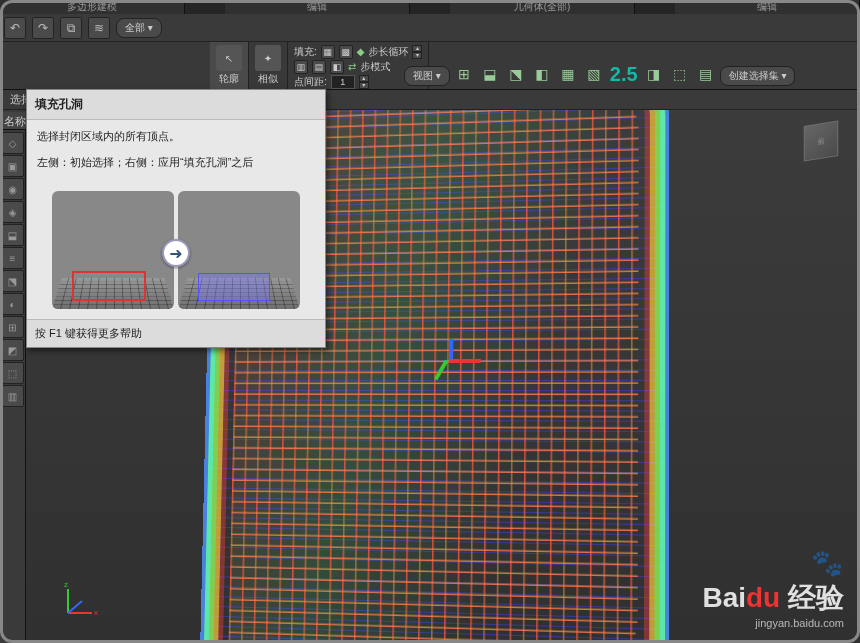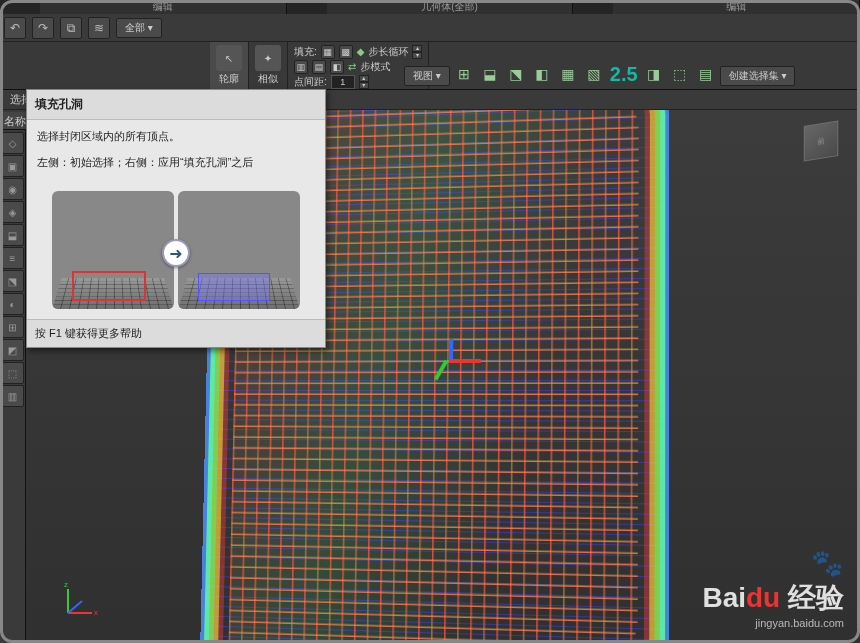--- a/index.html
+++ b/index.html
@@ -6,21 +6,21 @@
   body { width: 860px; height: 643px; background: #2c2c2c; color: #ccc; font-size: 11px; overflow: hidden; position: relative; }
   
   
   .titlebar { display: flex; height: 14px; background: #1a1a1a; font-size: 10px; }
   .titlebar .grp { flex: 1; text-align: center; color: #999; background: #303030; border-right: 1px solid #111; line-height: 14px; }
   .titlebar .sep { width: 40px; background: #252525; }
   
   
   .tools1 { height: 28px; background: #3a3a3a; display: flex; align-items: center; gap: 6px; padding: 2px 4px; border-bottom: 1px solid #222; }
   .tool-icon { width: 22px; height: 22px; background: #4a4a4a; border: 1px solid #222; border-radius: 2px; display: flex; align-items: center; justify-content: center; color: #bbb; font-size: 12px; }
-  .dropdn { background: #4a4a4a; padding: 2px 8px; border: 1px solid #222; font-size: 10px; border-radius: 2px; color: #ccc; }
+  .dropdn { background: #4a4a4a; padding: 2px 8px; border: 1px solid #222; font-size: 10px; border-radius: 8px; color: #ccc; }
   
   
   .ribbon { height: 48px; background: #393939; display: flex; border-bottom: 1px solid #111; position: relative; }
   .rbox { display: flex; flex-direction: column; align-items: center; justify-content: center; padding: 2px 6px; border-right: 1px solid #222; font-size: 10px; }
   .rbox .ic { width: 26px; height: 26px; background: #555; border-radius: 3px; margin-bottom: 1px; display:flex;align-items:center;justify-content:center; }
   .rbox.sel { background: #4a4a4a; }
   .fillgroup { padding: 2px 6px; border-right: 1px solid #222; }
   .fillrow { display: flex; align-items: center; gap: 4px; font-size: 10px; height: 15px; }
   .smallbtn { width: 14px; height: 14px; background: #4a4a4a; border:1px solid #222; border-radius:2px; font-size:9px; display:flex;align-items:center;justify-content:center; }
   .spinbtn { display:flex;flex-direction:column; }
@@ -101,20 +101,21 @@
   .watermark .b1 { font-size:28px; }
   .watermark .b1 .du{color:#e33;}
   .watermark .sub { font-size:11px; opacity:.75; font-weight:normal; }
   
   .rounded-border { position:absolute; inset:0; border:3px solid #888; border-radius:12px; pointer-events:none; z-index:80; }
 </style>
 </head>
 <body>
 
 <div class="titlebar">
+  <div class="grp">多边形建模</div>
   <div class="sep"></div>
   <div class="grp">编辑</div>
   <div class="sep"></div>
   <div class="grp">几何体(全部)</div>
   <div class="sep"></div>
   <div class="grp">编辑</div>
 </div>
 
 <div class="tools1">
   <div class="tool-icon">↶</div>

